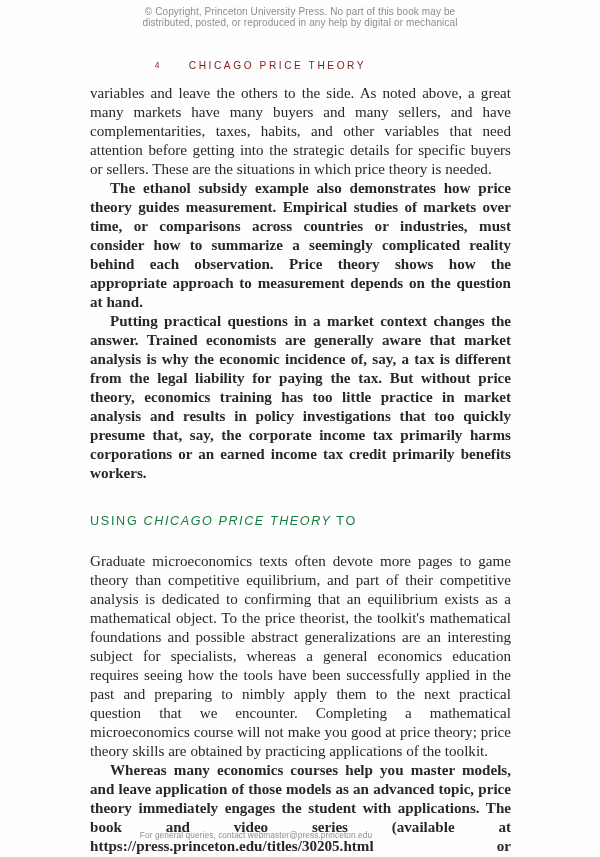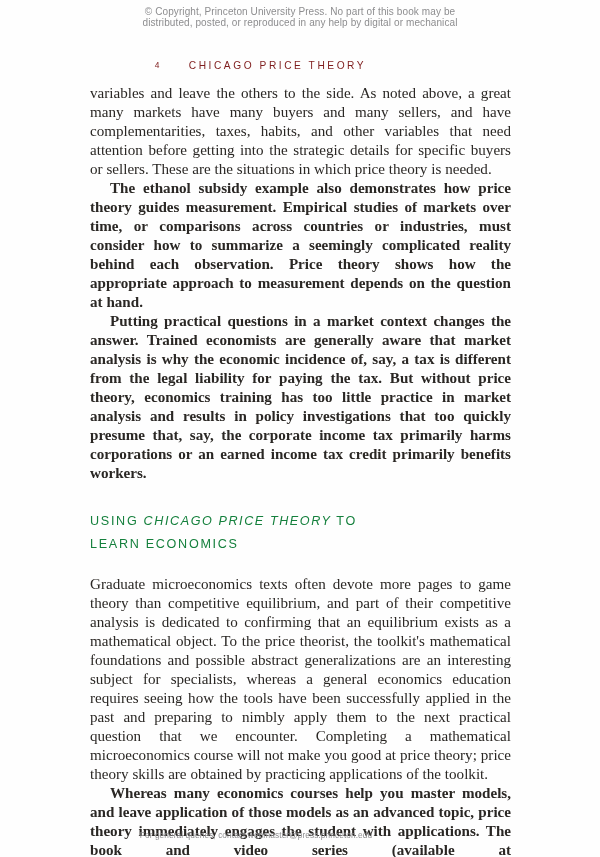--- a/index.html
+++ b/index.html
@@ -121,21 +121,20 @@
   </div>
 
   <div class="textblock">
 
     <p class="body noindent">variables and leave the others to the side. As noted above, a great many markets have many buyers and many sellers, and have complementarities, taxes, habits, and other variables that need attention before getting into the strategic details for specific buyers or sellers. These are the situations in which price theory is needed.</p>
     <p class="body indent">The ethanol subsidy example also demonstrates how price theory guides measurement. Empirical studies of markets over time, or comparisons across countries or industries, must consider how to summarize a seemingly complicated reality behind each observation. Price theory shows how the appropriate approach to measurement depends on the question at hand.</p>
     <p class="body indent">Putting practical questions in a market context changes the answer. Trained economists are generally aware that market analysis is why the economic incidence of, say, a tax is different from the legal liability for paying the tax. But without price theory, economics training has too little practice in market analysis and results in policy investigations that too quickly presume that, say, the corporate income tax primarily harms corporations or an earned income tax credit primarily benefits workers.</p>
 
     <h2 class="section-heading">
       <span>USING </span><span class="it">CHICAGO PRICE THEORY</span><span> TO</span>
-      <span class="hl2">LEARN ECONOMICS</span>
     </h2>
 
     <p class="body noindent">Graduate microeconomics texts often devote more pages to game theory than competitive equilibrium, and part of their competitive analysis is dedicated to confirming that an equilibrium exists as a mathematical object. To the price theorist, the toolkit's mathematical foundations and possible abstract generalizations are an interesting subject for specialists, whereas a general economics education requires seeing how the tools have been successfully applied in the past and preparing to nimbly apply them to the next practical question that we encounter. Completing a mathematical microeconomics course will not make you good at price theory; price theory skills are obtained by practicing applications of the toolkit.</p>
     <p class="body indent">Whereas many economics courses help you master models, and leave application of those models as an advanced topic, price theory immediately engages the student with applications. The book and video series (available at https://press.princeton.edu/titles/30205.html or ChicagoPriceTheory.com) together provide three or four methods of practicing applications. First, both book and videos contain</p>
 
   </div>
 
   <div class="footer">For general queries, contact webmaster@press.princeton.edu</div>
 
 </div>

